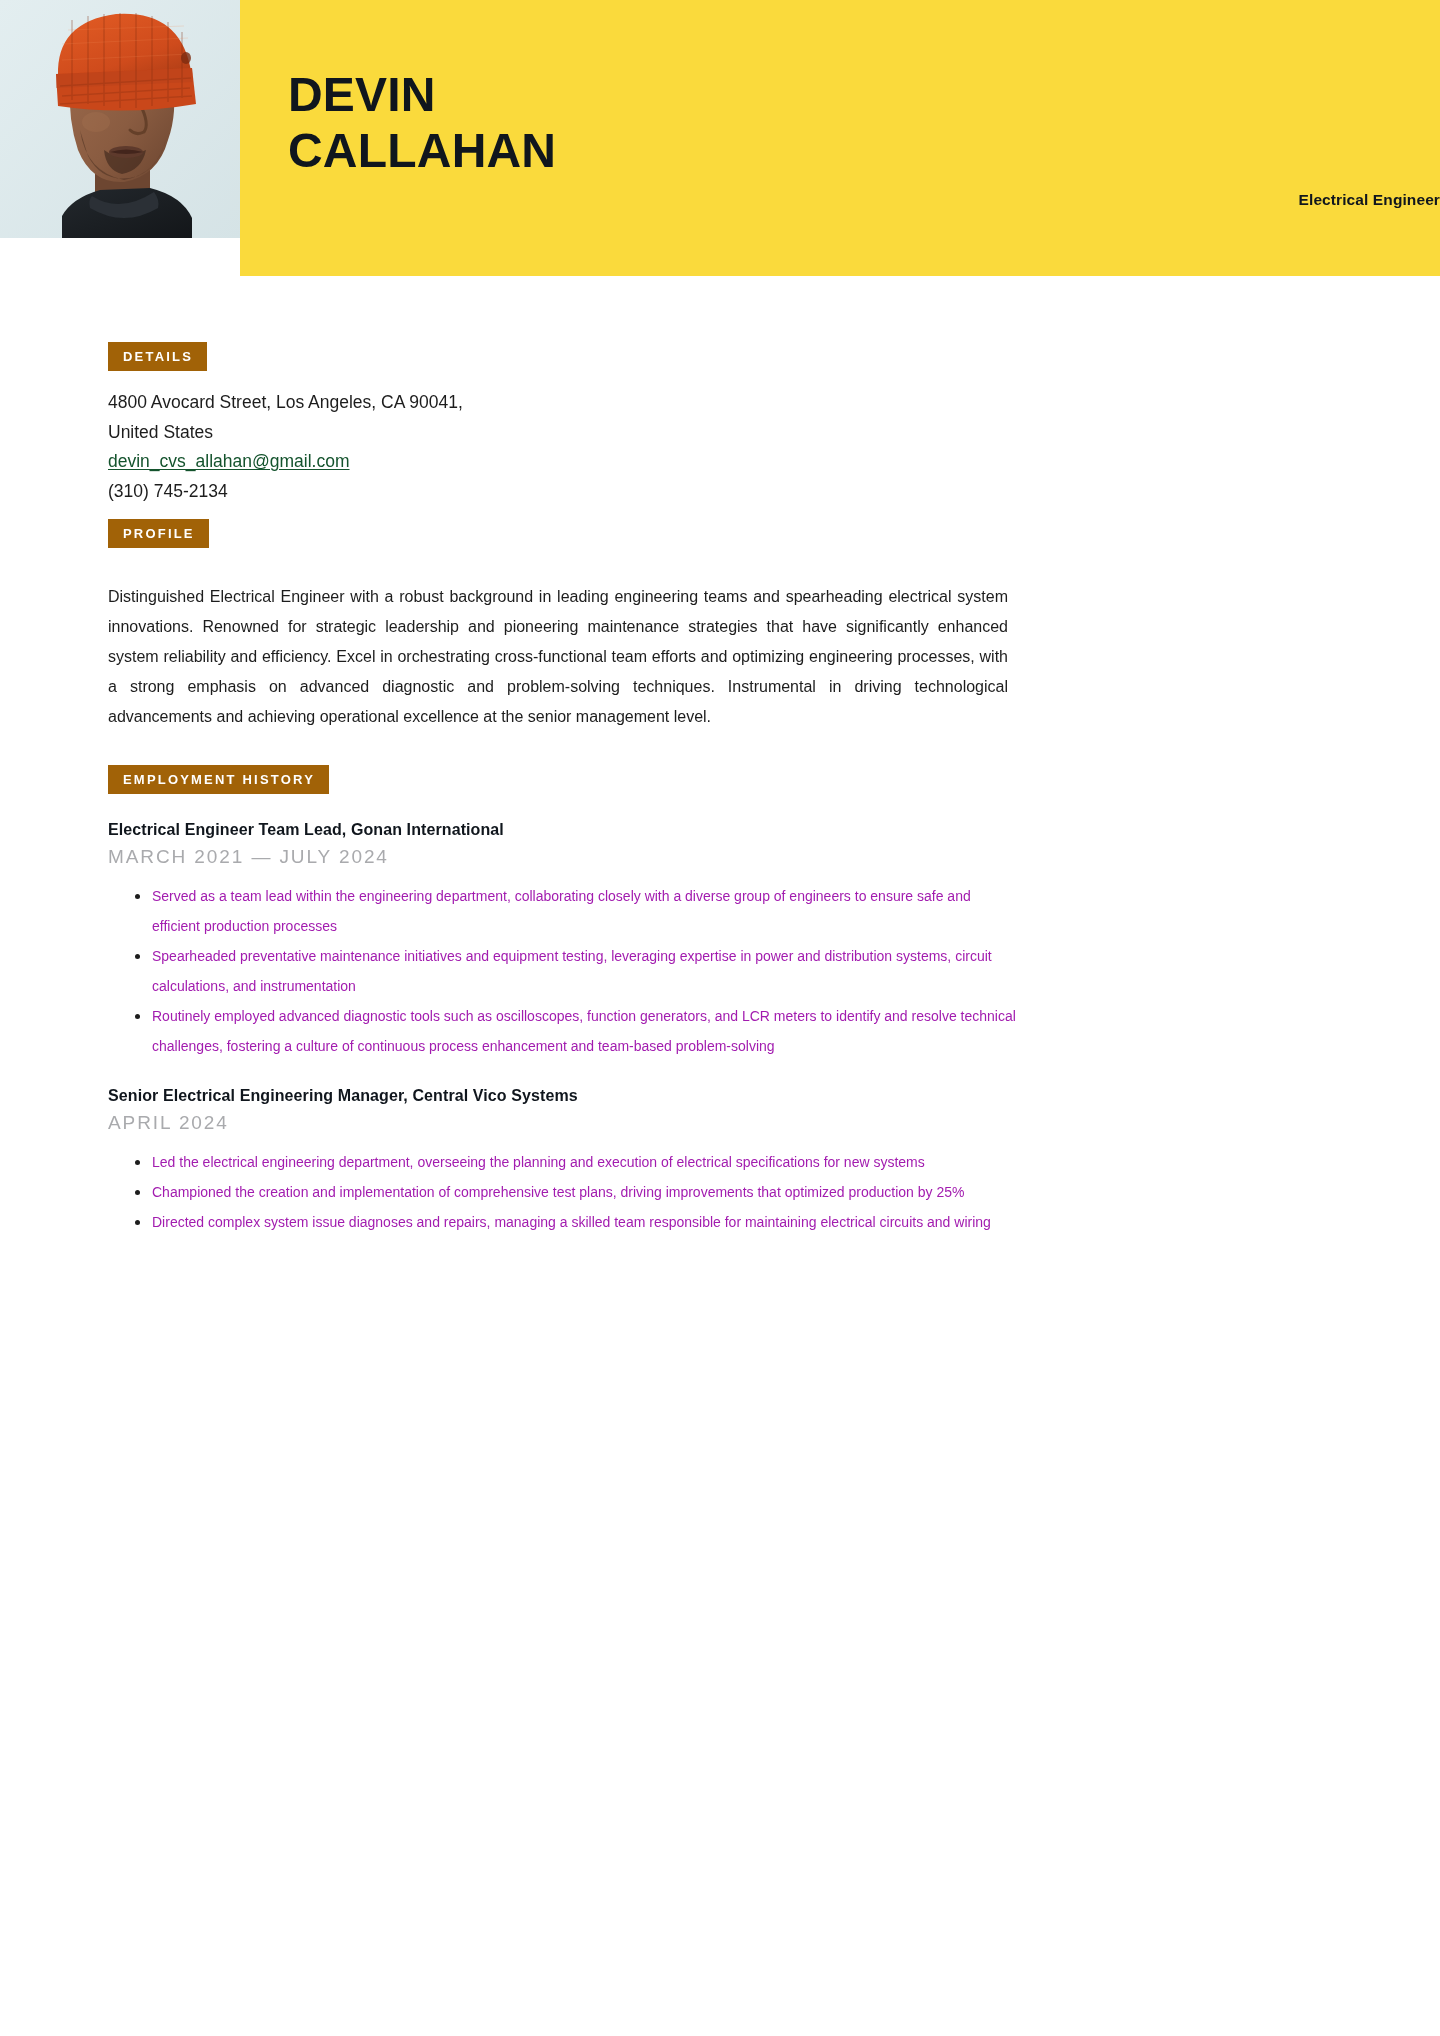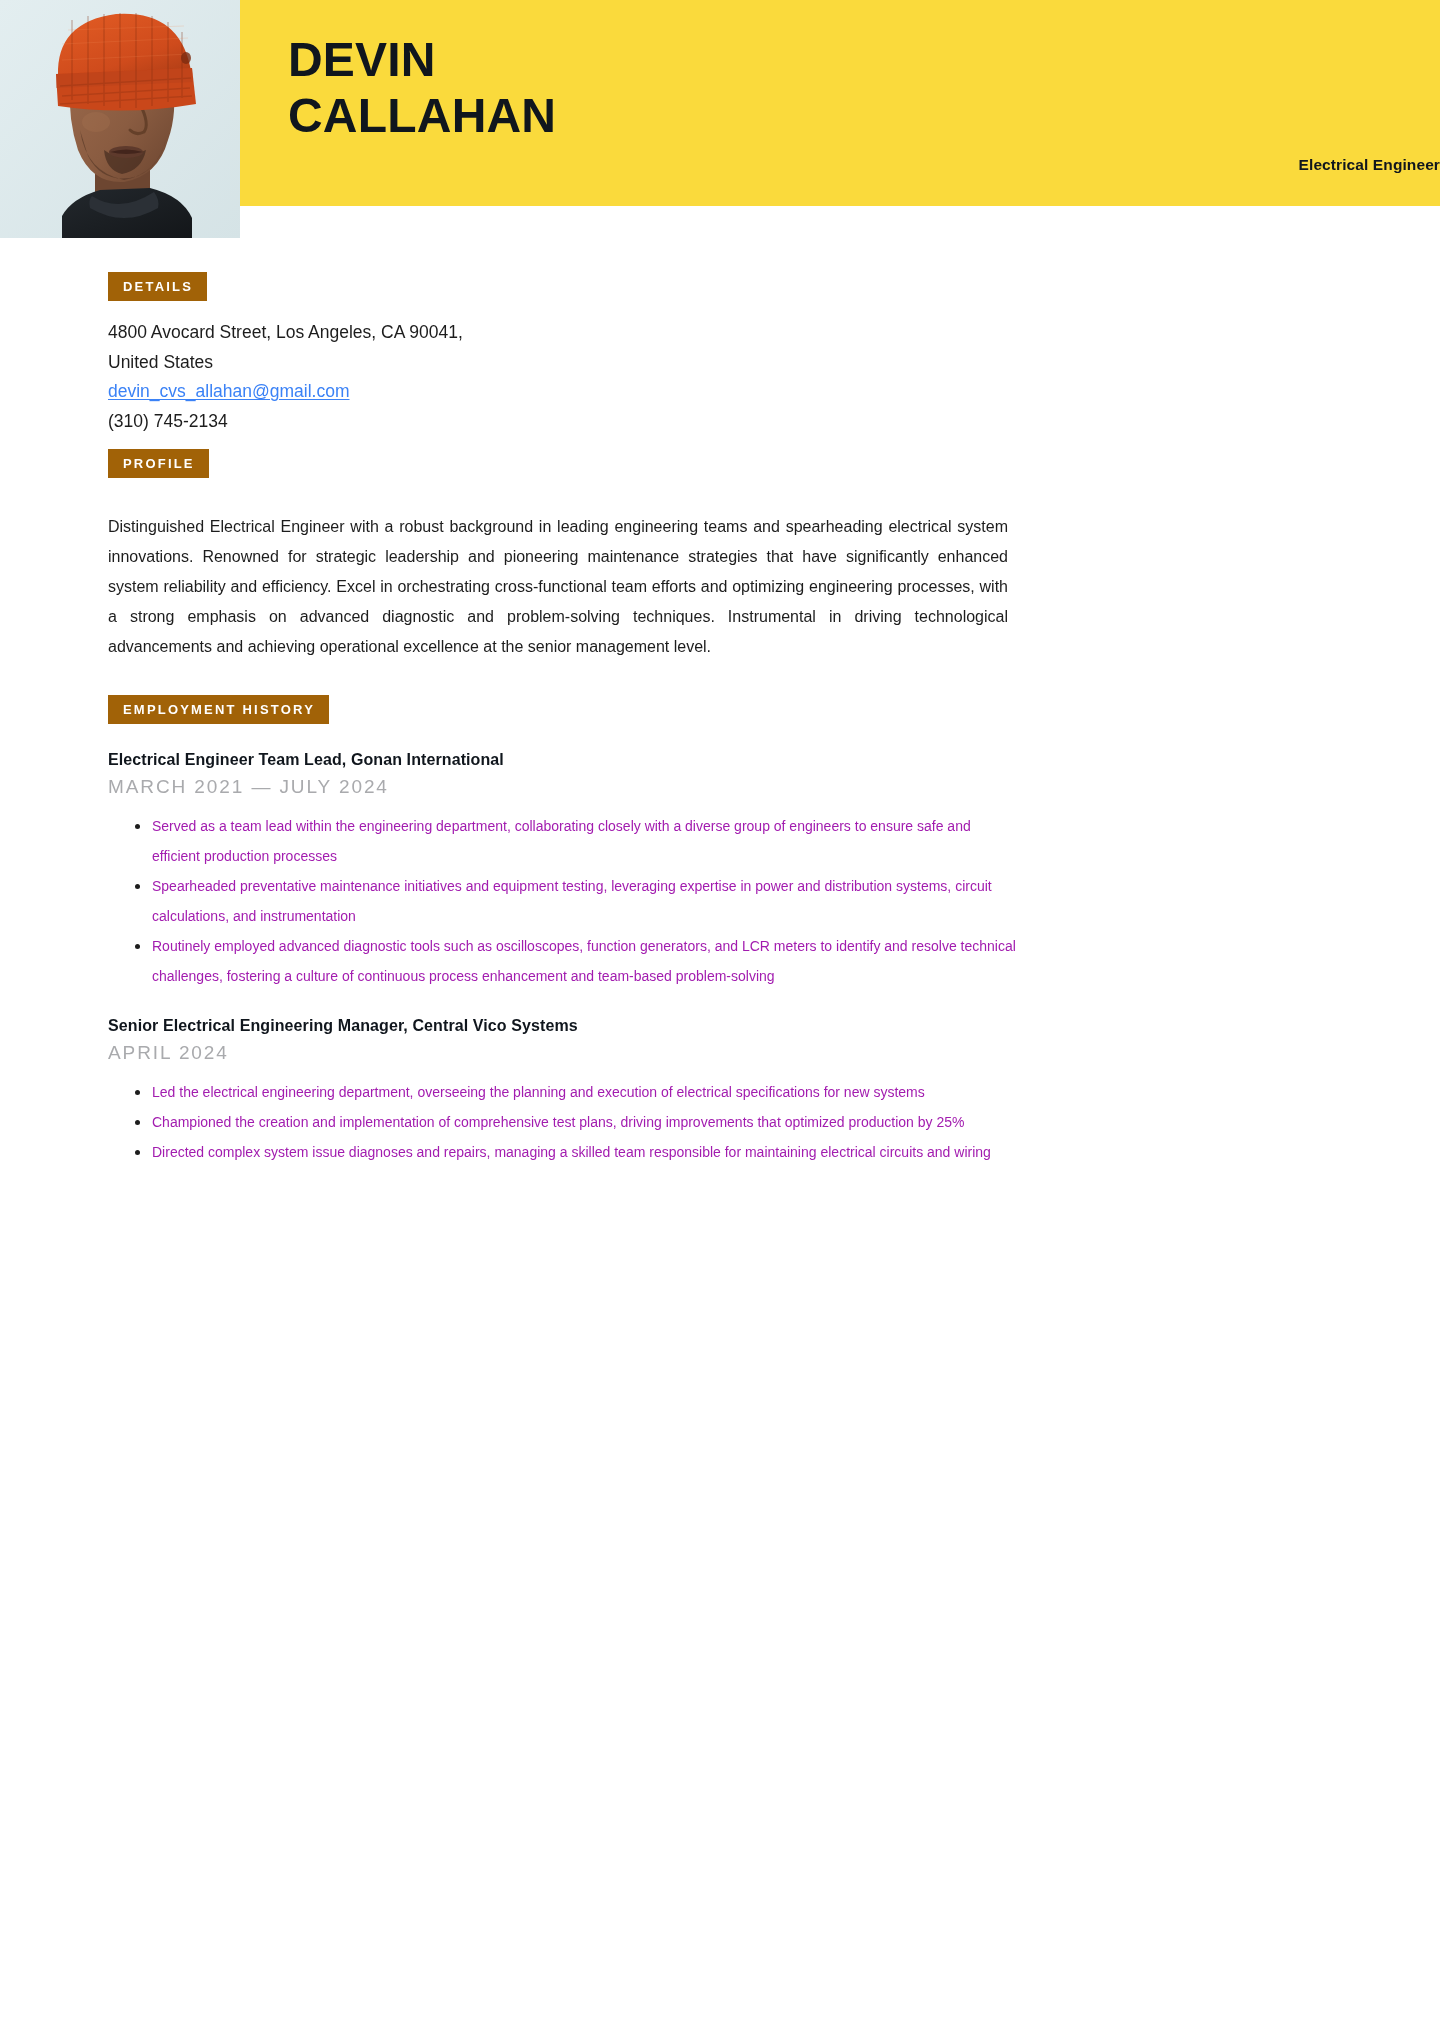--- a/index.html
+++ b/index.html
@@ -6,21 +6,21 @@
   html, body {
     width: 1440px;
     background: #ffffff;
     font-family: "Liberation Sans", sans-serif;
   }
   body { width: 1440px; min-height: 2036px; position: relative; }
 
   
   .header {
     display: flex;
-    height: 206px;
+    height: 276px;
     width: 100%;
   }
   .photo-wrap {
     width: 240px;
     height: 238px;
     flex: 0 0 240px;
     overflow: hidden;
     background: #dfeaec;
     position: relative;
   }
@@ -67,21 +67,21 @@
 
   .details-badge-row { margin-top: 66px; }
   .details-lines {
     margin-top: 17px;
     font-size: 17.5px;
     line-height: 29.5px;
     color: #1d1d1d;
   }
   .details-lines div { white-space: nowrap; }
   .email-link {
-    color: #3b82f6;
+    color: #14532d;
     text-decoration: underline;
     text-underline-offset: 2px;
   }
 
   .profile-badge-row { margin-top: 13px; }
   .profile-text {
     margin-top: 34px;
     font-size: 16px;
     line-height: 30px;
     color: #1d1d1d;

